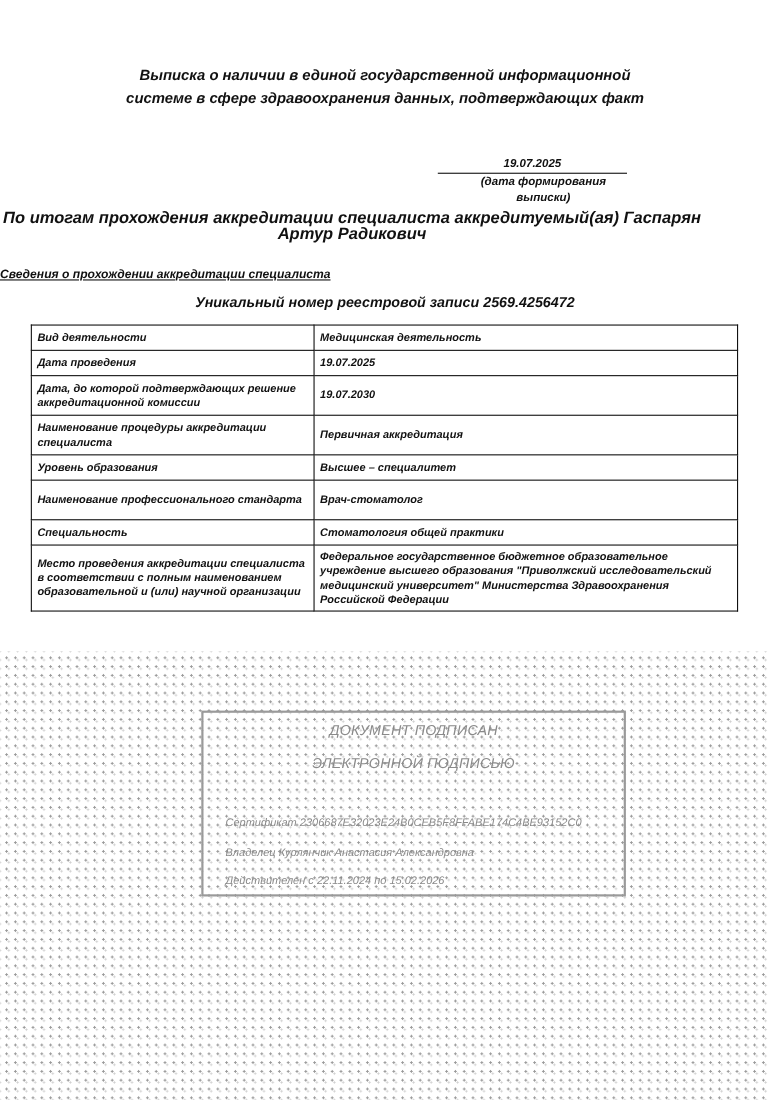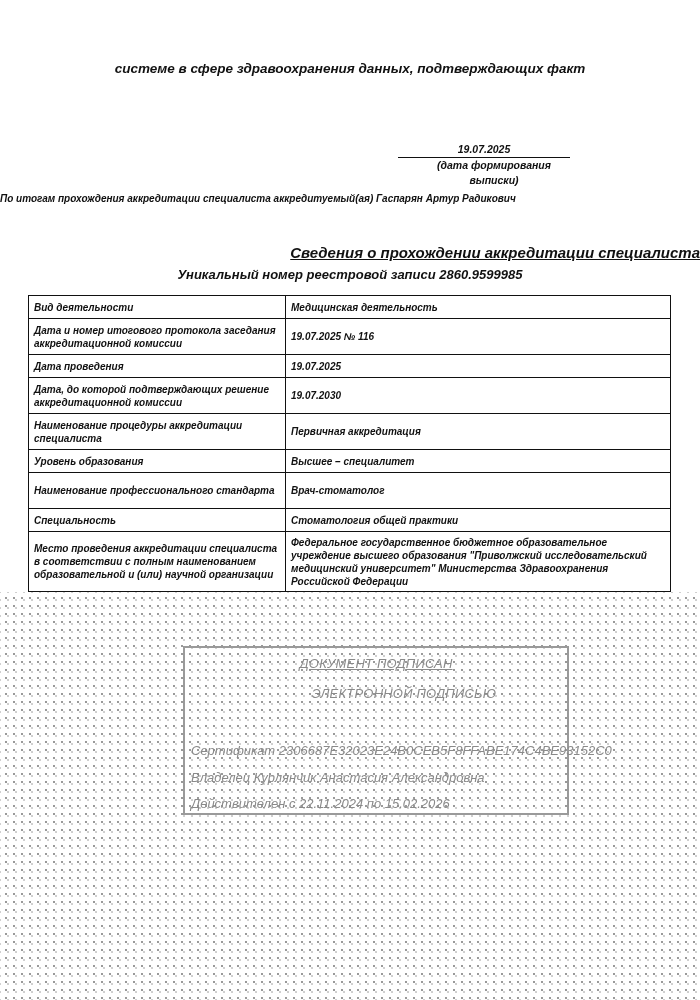--- a/index.html
+++ b/index.html
@@ -20,25 +20,25 @@
     .date-block {
       position: absolute; left: 398px; top: 143px; width: 172px;
       text-align: center; font-size: 10.5px;
     }
     .date-value {
       display: block; border-bottom: 1px solid #111; padding-bottom: 1px; line-height: 13px;
     }
     .date-caption { display: block; line-height: 15px; margin-left: 20px; }
     .intro {
       position: absolute; left: 0; top: 192px; width: 640px;
-      text-align: left; font-size: 10px; line-height: 14px;
+      text-align: center; font-size: 15px; line-height: 14px;
     }
     .section-heading {
       position: absolute; left: 0; top: 244px; width: 700px;
-      text-align: right; font-size: 15px; text-decoration: underline;
+      text-align: left; font-size: 11px; text-decoration: underline;
     }
     .registry-title {
       position: absolute; left: 0; top: 267px; width: 700px;
       text-align: center; font-size: 13px;
     }
     table.info {
       position: absolute; left: 28px; top: 295px;
       width: 643px; border-collapse: collapse;
       font-size: 10px; line-height: 13px;
     }
@@ -57,58 +57,55 @@
     }
     .sig-box {
       position: absolute; left: 183px; top: 646px; width: 382px; height: 165px;
       border: 2px solid #9a9a9a;
       color: #8a8a8a;
     }
     .sig-title {
       position: absolute; left: 0; width: 100%; text-align: center;
       font-size: 13px; font-style: italic; letter-spacing: 0.2px;
     }
-    .sig-title.l1 { top: 8px; text-decoration: underline; }
-    .sig-title.l2 { top: 38px; margin-left: 28px; }
+    .sig-title.l1 { top: 8px; }
+    .sig-title.l2 { top: 38px; }
     .sig-line {
-      position: absolute; left: 6px; font-size: 13px; font-style: italic; white-space: nowrap;
+      position: absolute; left: 20px; font-size: 10px; font-style: italic; white-space: nowrap;
     }
     .sig-line.cert { top: 95px; }
     .sig-line.owner { top: 122px; }
     .sig-line.valid { top: 148px; text-align: center; }
   </style>
 </head>
 <body>
 
 <div class="title it">
+  <div>Выписка о наличии в единой государственной информационной</div>
   <div>системе в сфере здравоохранения данных, подтверждающих факт</div>
 </div>
 
 <div class="date-block it">
   <span class="date-value">19.07.2025</span>
   <span class="date-caption">(дата формирования выписки)</span>
 </div>
 
 <div class="intro it">
   <div>По итогам прохождения аккредитации специалиста аккредитуемый(ая) Гаспарян Артур Радикович</div>
 </div>
 
 <div class="section-heading it">Сведения о прохождении аккредитации специалиста</div>
 
-<div class="registry-title it">Уникальный номер реестровой записи 2860.9599985</div>
+<div class="registry-title it">Уникальный номер реестровой записи 2569.4256472</div>
 
 <table class="info it">
   <tbody>
     <tr style="height:23px;margin-left:16px;">
       <td class="label">Вид деятельности</td>
       <td>Медицинская деятельность</td>
-    </tr>
-    <tr style="height:36px;">
-      <td class="label">Дата и номер итогового протокола заседания аккредитационной комиссии</td>
-      <td>19.07.2025 № 116</td>
     </tr>
     <tr style="height:23px;padding-left:48px;">
       <td class="label">Дата проведения</td>
       <td>19.07.2025</td>
     </tr>
     <tr style="height:36px;">
       <td class="label">Дата, до которой подтверждающих решение аккредитационной комиссии</td>
       <td>19.07.2030</td>
     </tr>
     <tr style="height:36px;margin-left:44px;">

